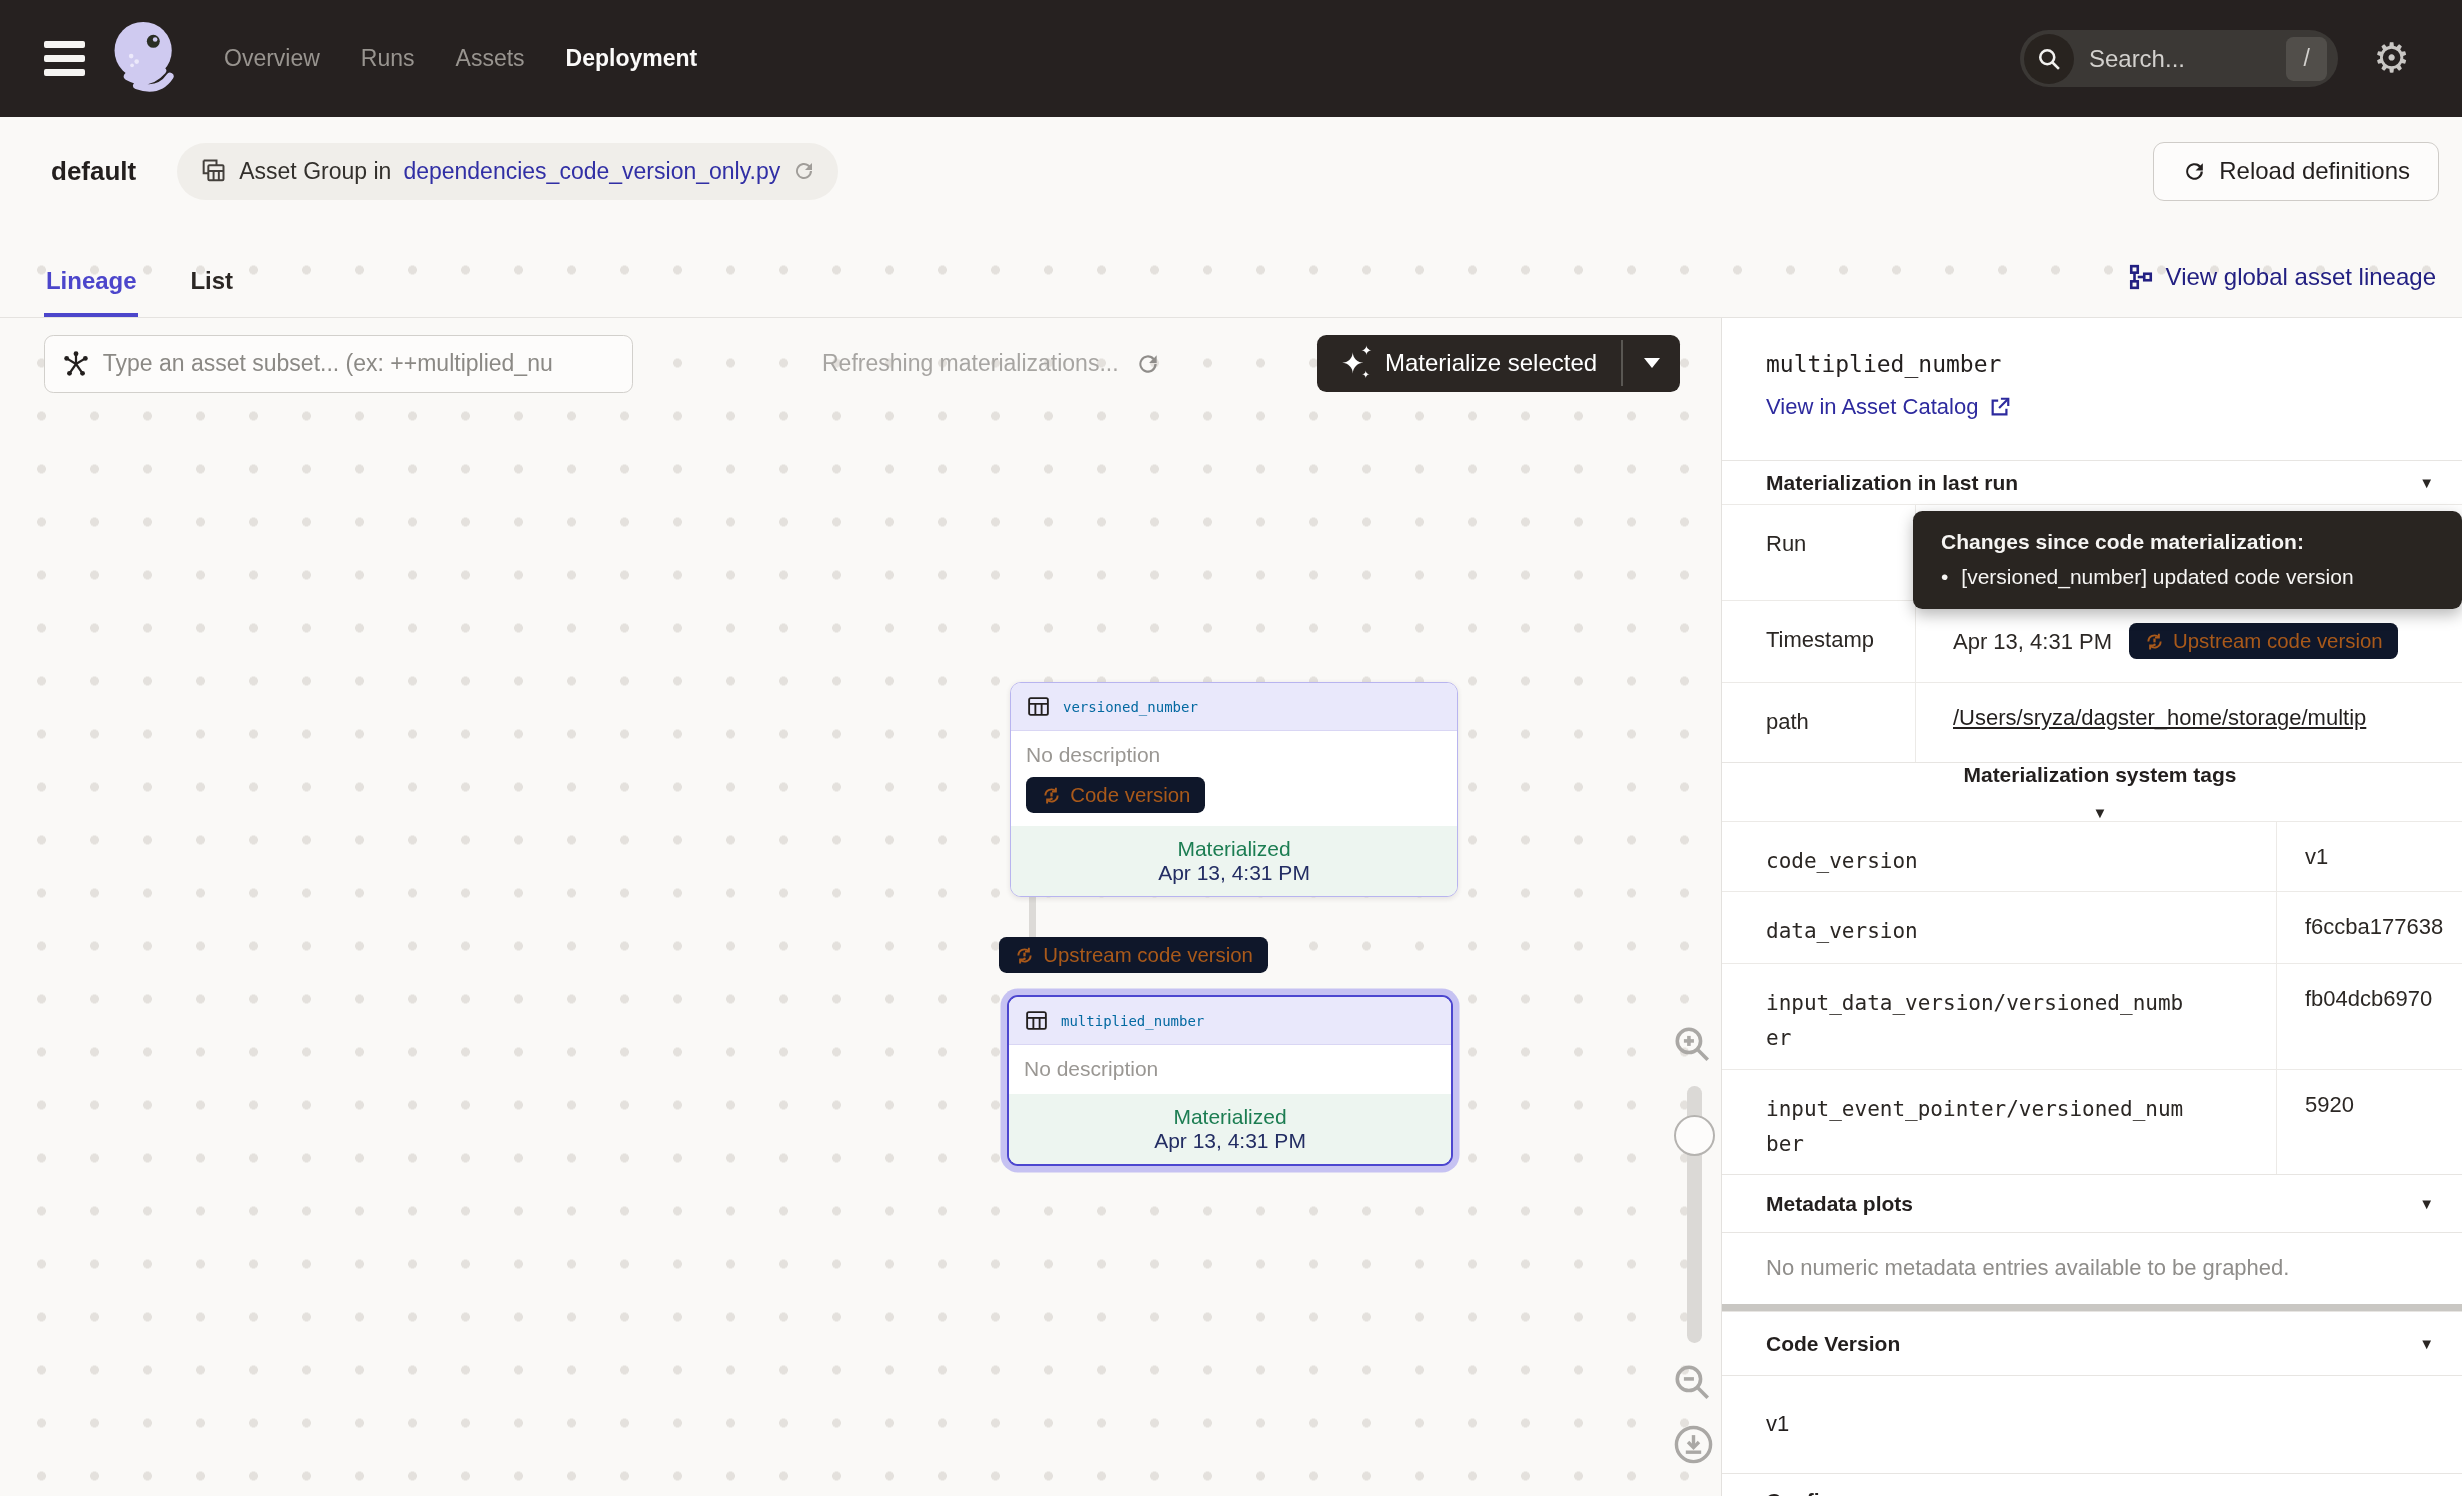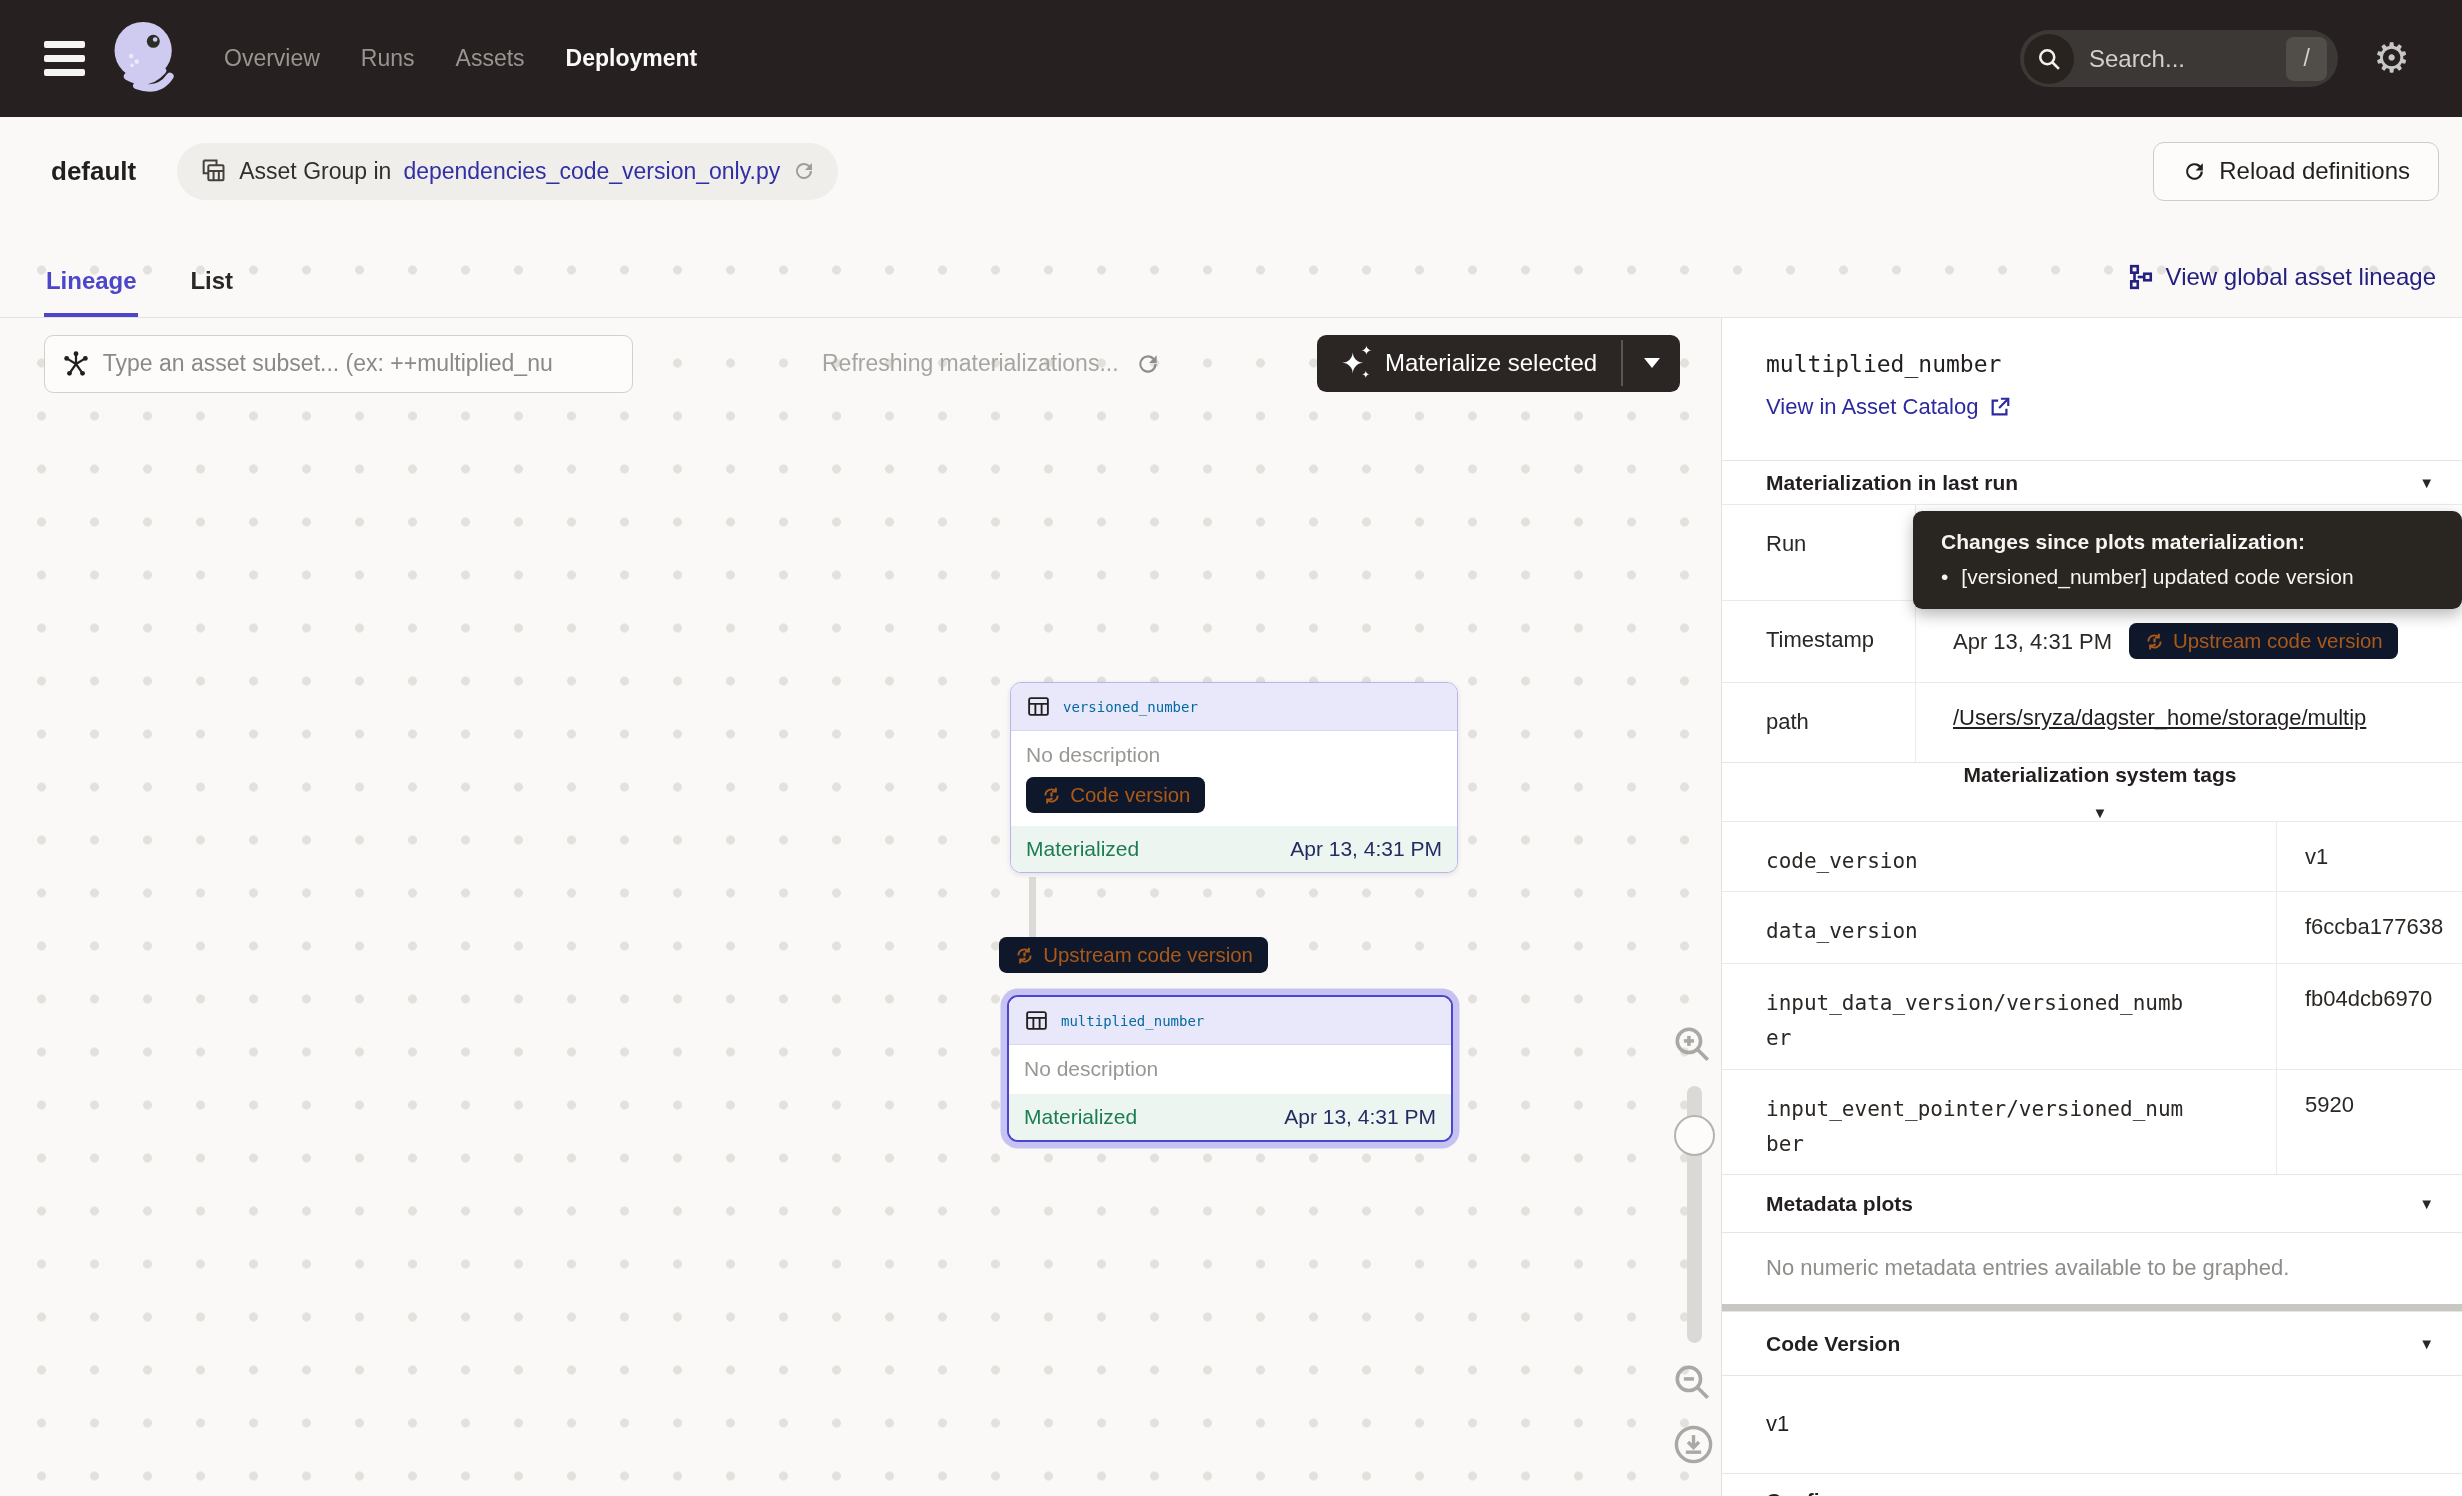--- a/index.html
+++ b/index.html
@@ -91,21 +91,21 @@
 
   .assetnode { position:absolute; background:#fff; border:1.9px solid #b8b4ef; border-radius:11px;
                box-shadow:0 1.9px 5.6px rgba(35,31,30,0.10); overflow:hidden; cursor:pointer; }
   .assetnode.selected { border:2.8px solid #4c46cf; box-shadow:0 0 0 6.5px #c6c2f2; }
   .node-header { background:#e9e8fb; border-bottom:0.9px solid #d9d6f4; display:flex;
                  align-items:center; gap:12px; padding:11px 15px; }
   .node-header .name { font-size:14px; color:#0369a1; }
   .node-body { padding:12px 15px 13px; }
   .node-desc { font-size:21px; color:#9a9793; }
   .node-footer { background:#edf5f0; display:flex; align-items:center;
-                 justify-content:space-between; padding:11px 15px; }
+                 padding:11px 15px;flex-direction:column; }
   .node-status { font-size:21px; color:#1c7d52; }
   .node-time { font-size:21px; color:#232d63; }
 
   
   .zoomctl { position:absolute; cursor:pointer; }
   .slider-track { position:absolute; left:1687px; top:768px; width:15px; height:257px;
                   background:#dbd9d6; border-radius:7.4px; cursor:pointer; }
   .slider-handle { position:absolute; left:1674px; top:797px; width:41px; height:41px;
                    border-radius:50%; background:#fdfcfb; border:2.8px solid #b5b3b0;
                    cursor:grab; }
@@ -446,21 +446,21 @@
 
     <div class="sec sec4">
       <span class="sectitle">Code Version</span>
       <span class="caret">▼</span>
     </div>
     <div class="v1row">v1</div>
 
     <div class="configrow">Config</div>
 
     <div class="tooltip">
-      <div class="tt-title">Changes since plots materialization:</div>
+      <div class="tt-title">Changes since code materialization:</div>
       <div class="tt-line">
         <span>•</span>
         <span>[versioned_number] updated code version</span>
       </div>
     </div>
   </div>
 </div>
 
 
 </body></html>

